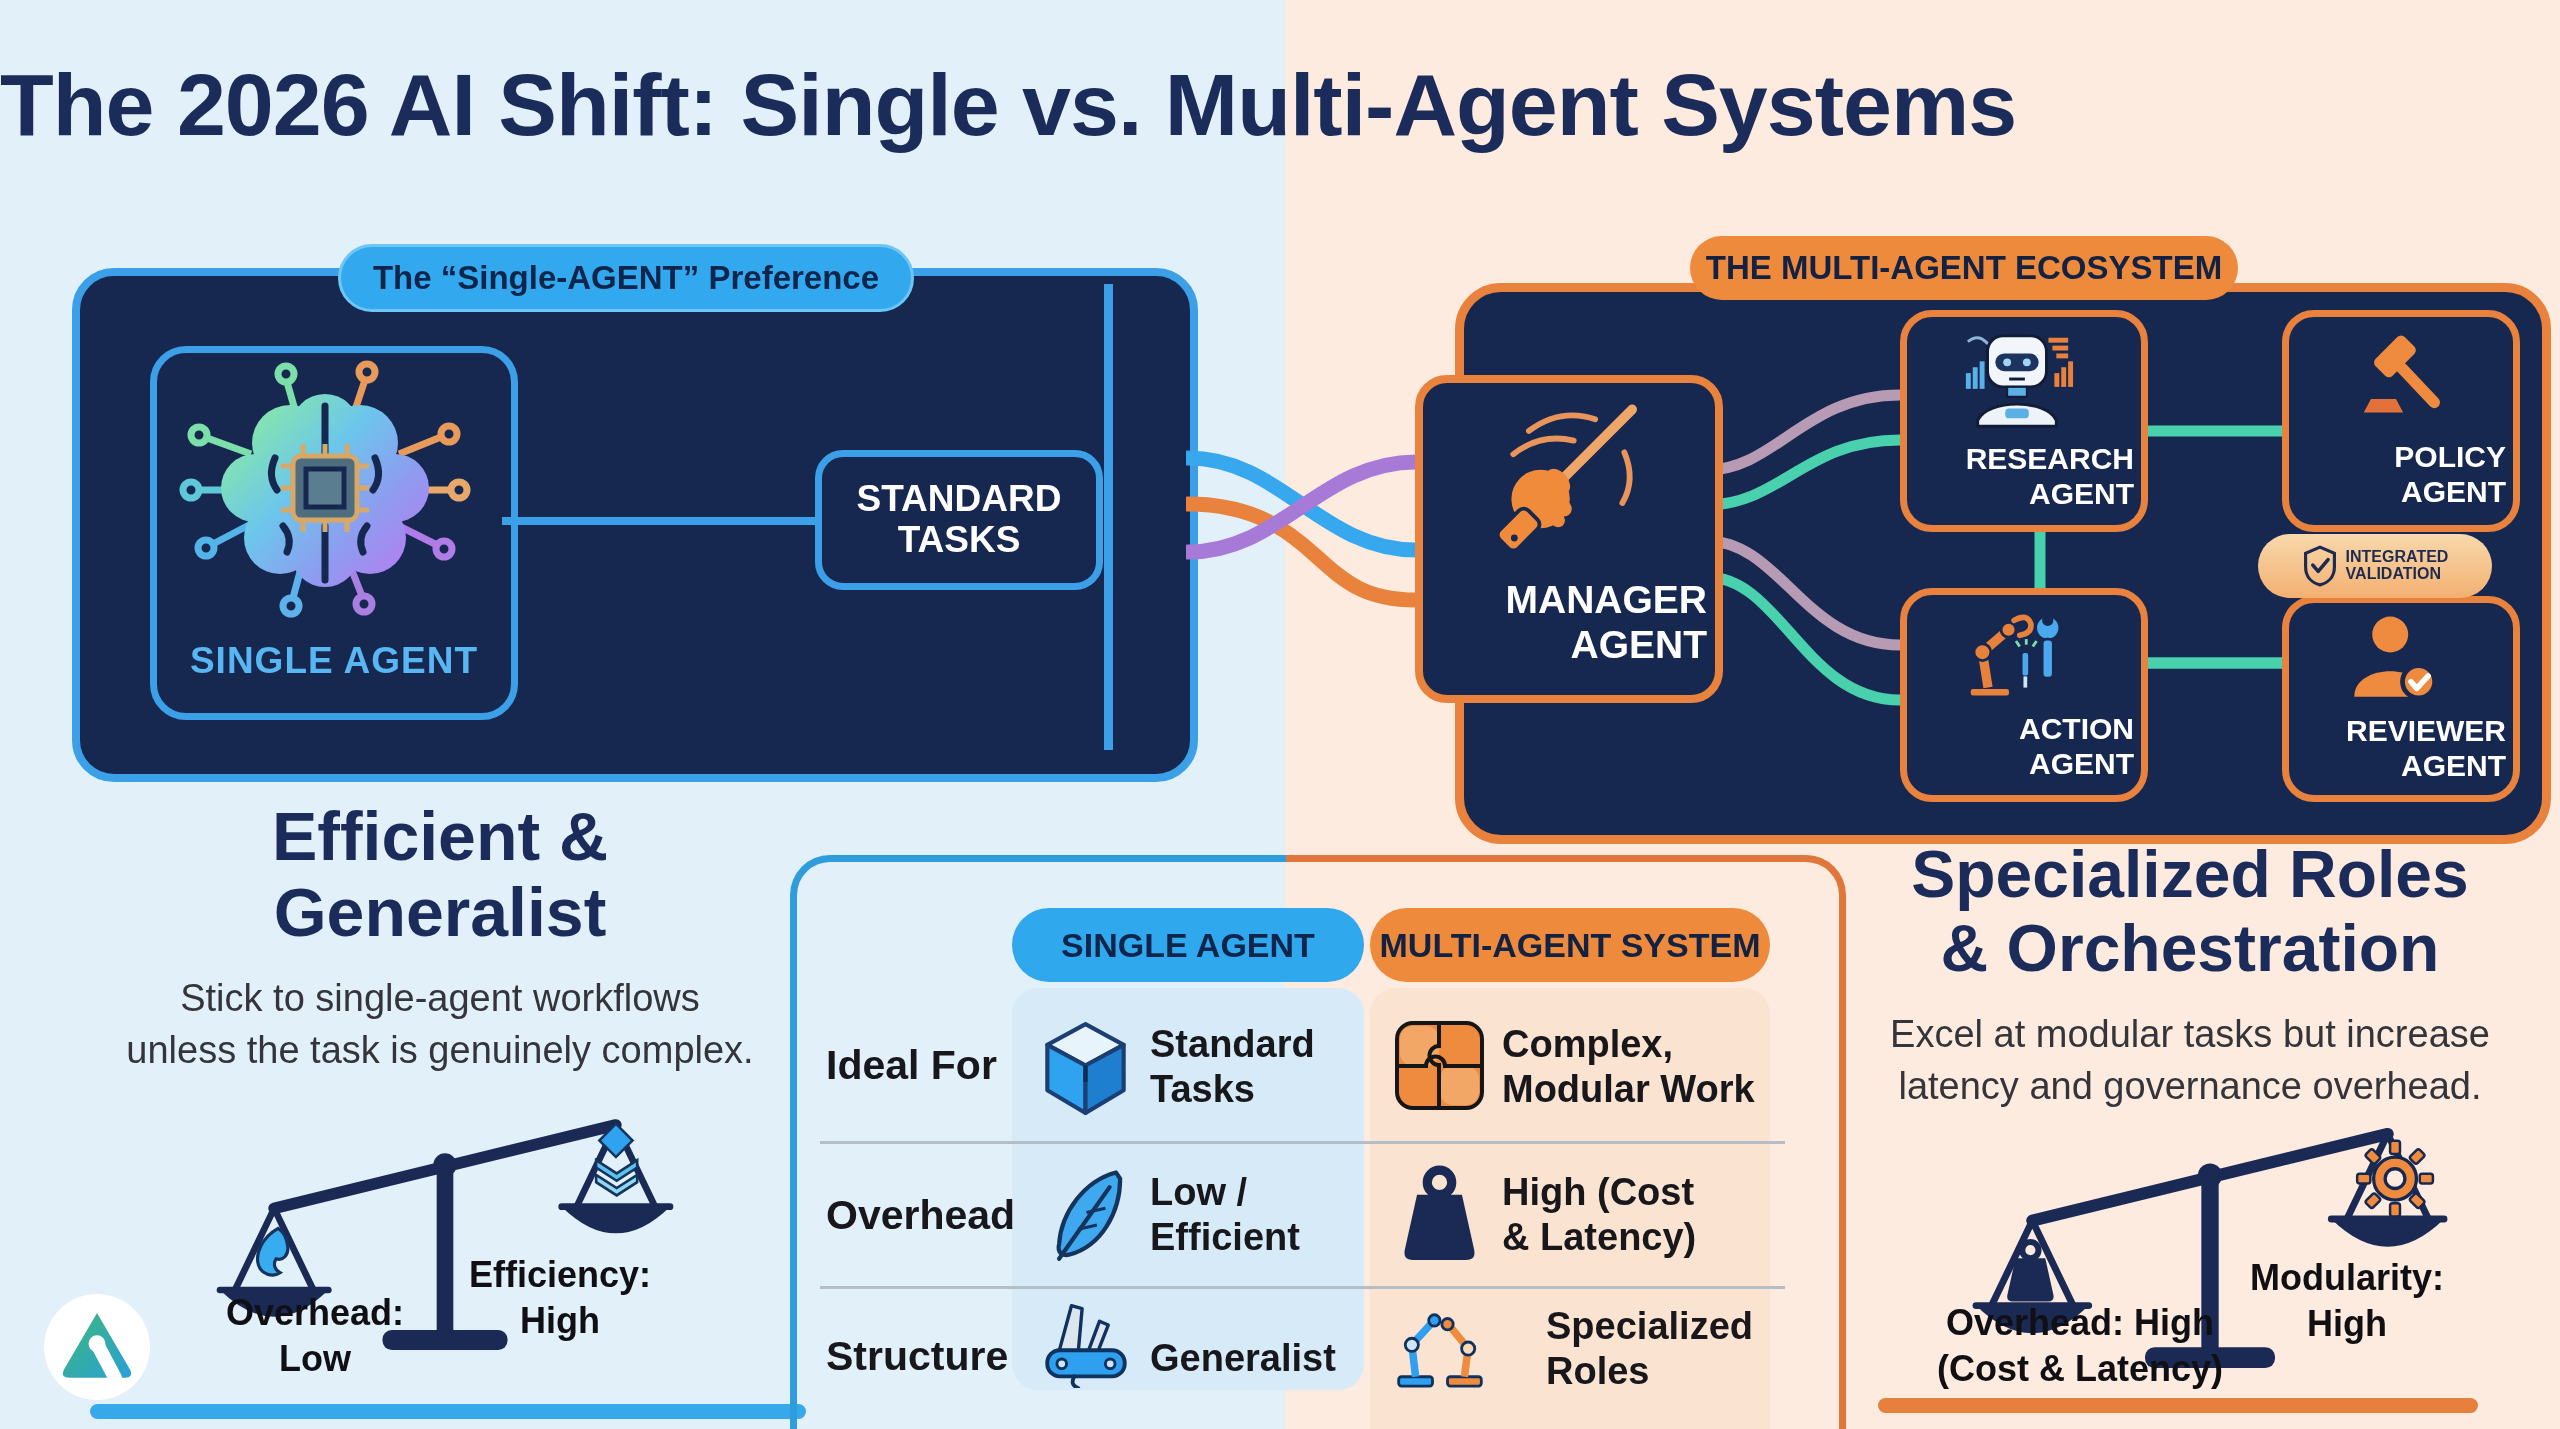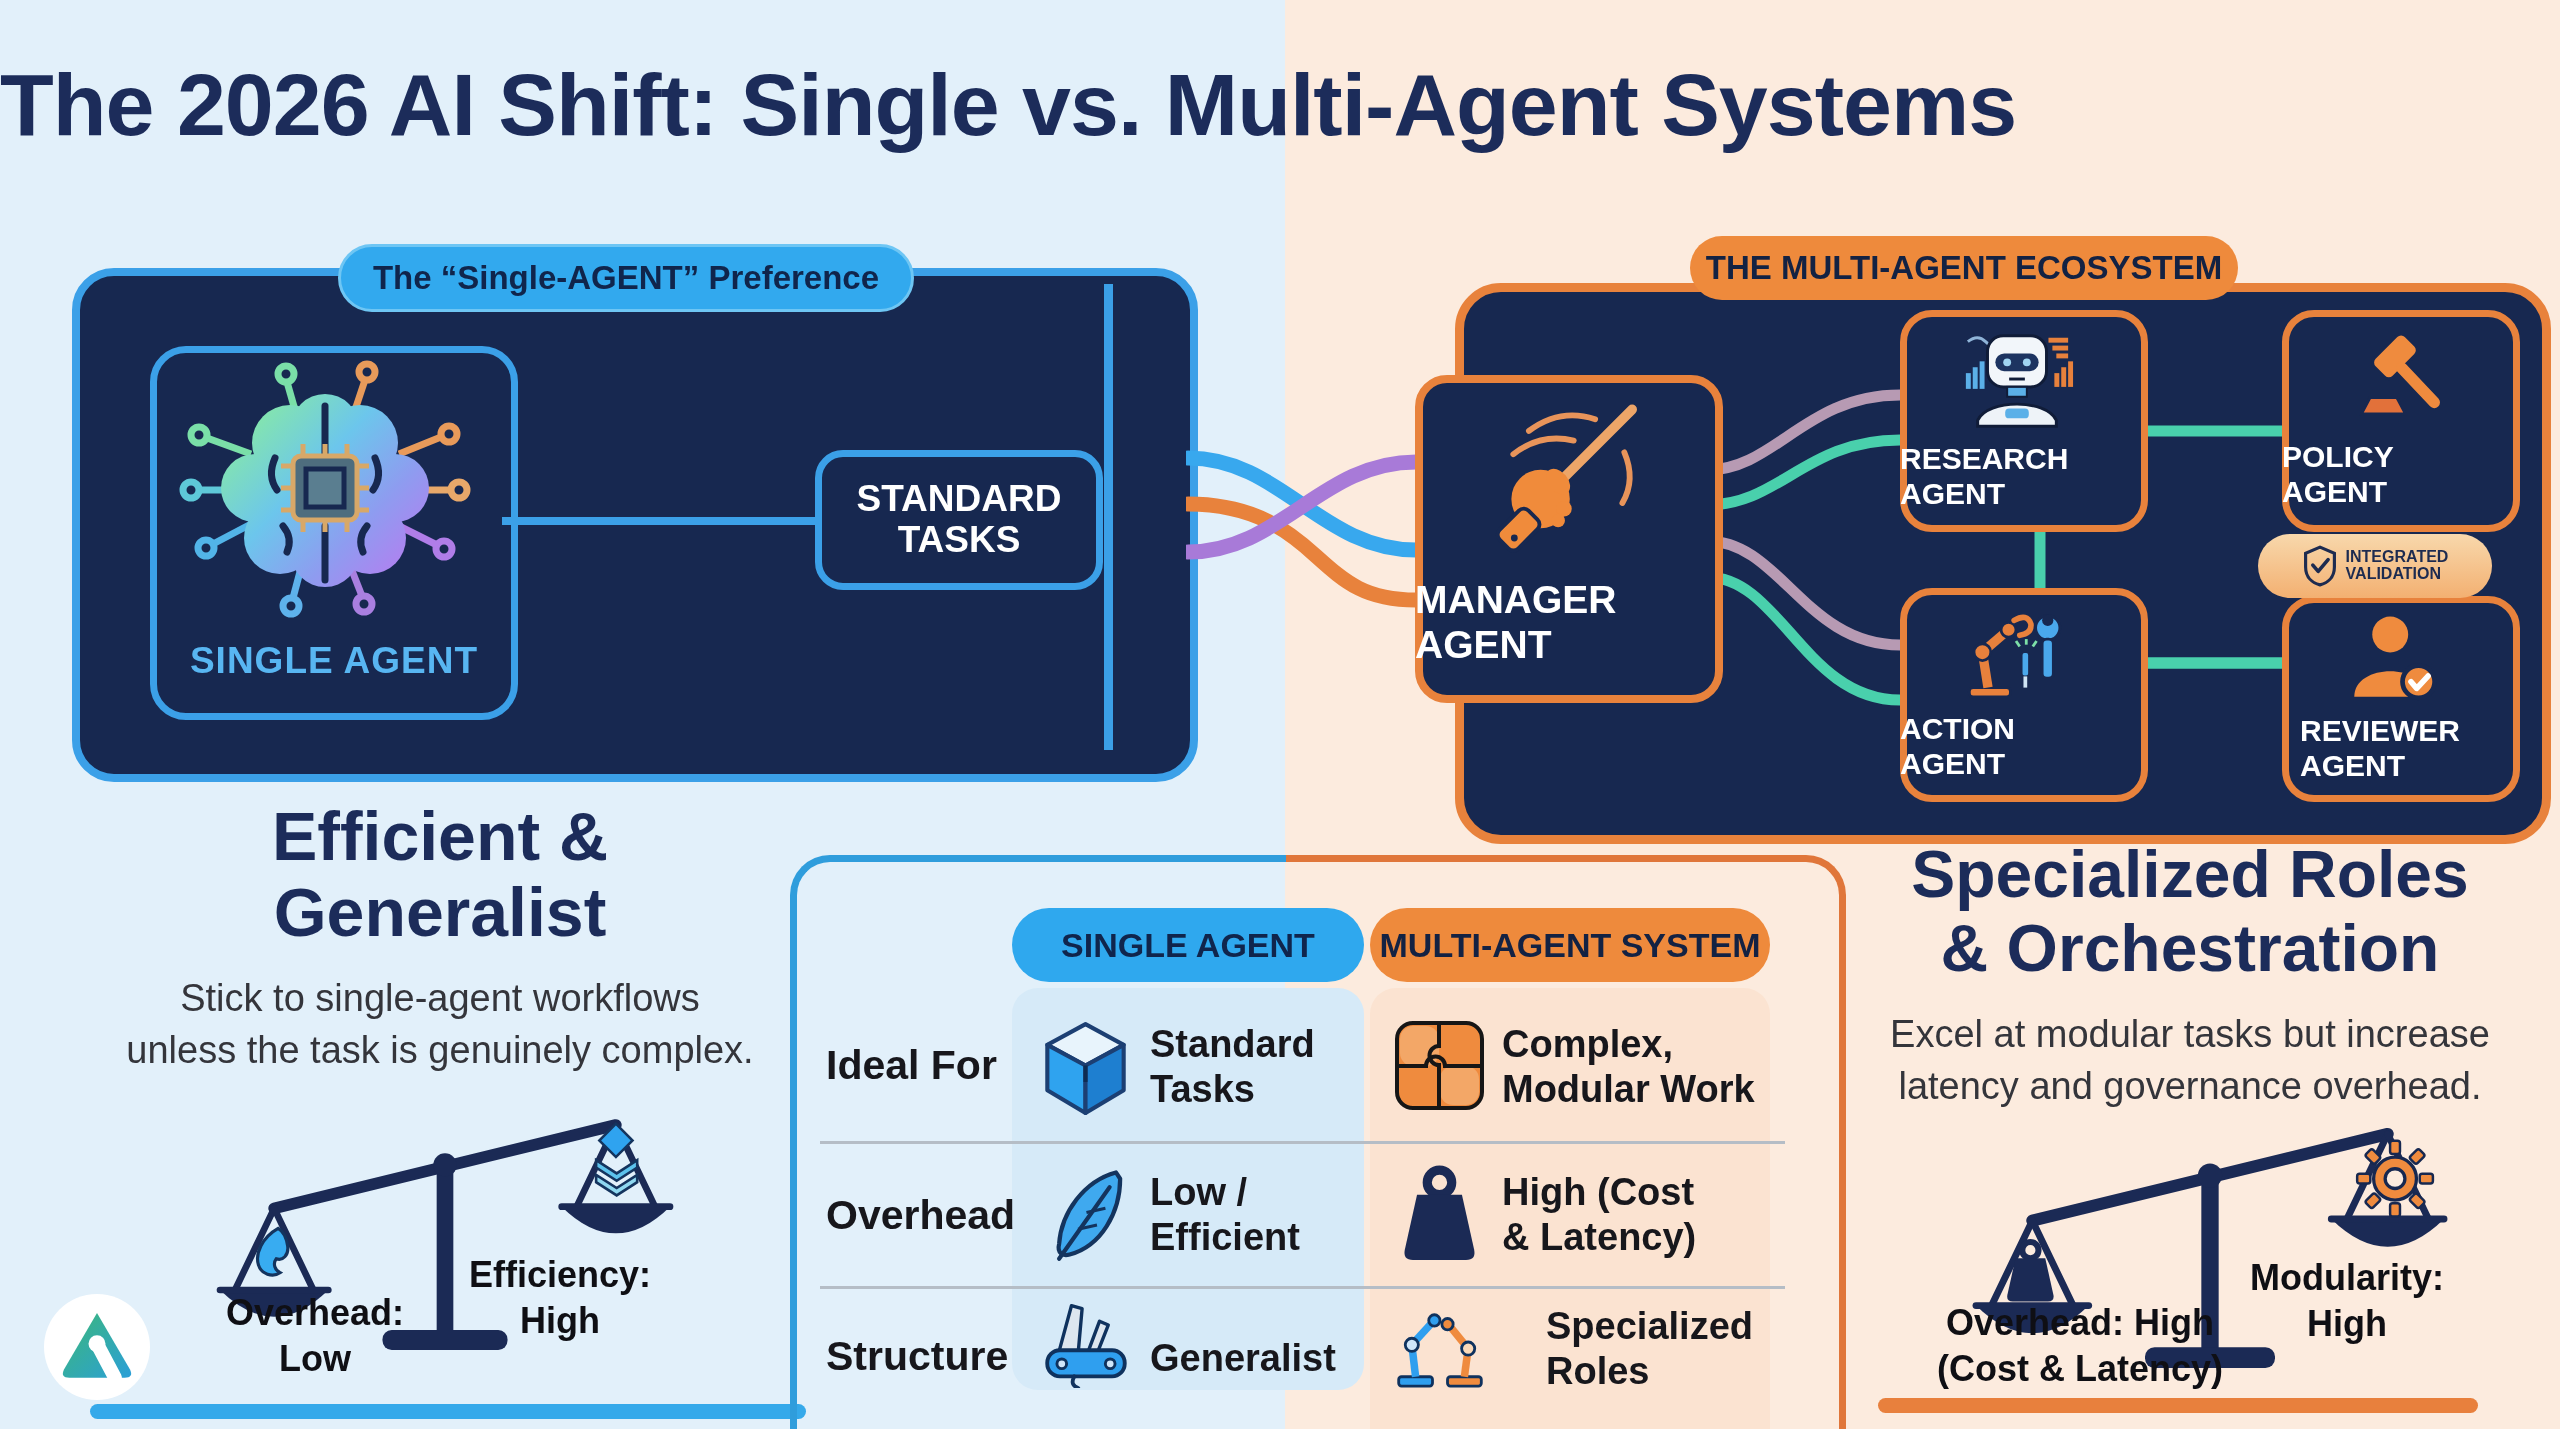--- a/index.html
+++ b/index.html
@@ -30,21 +30,21 @@
   
   .multi-panel{left:1455px;top:283px;width:1078px;height:543px;background:#172850;border:9px solid #e8823c;border-radius:46px;z-index:1;}
   .connectors{left:1455px;top:283px;z-index:2;pointer-events:none;}
   .pill-multi{left:1690px;top:236px;width:548px;height:64px;background:#ee8a3c;border-radius:36px;color:#132243;font-size:33px;font-weight:800;z-index:4;}
   .agent-box{background:#172850;border-radius:32px;z-index:3;}
   .manager-box{left:1415px;top:375px;width:292px;height:312px;border:8px solid #e8823c;}
   .research-box{left:1900px;top:310px;width:234px;height:208px;border:7px solid #e8823c;}
   .policy-box{left:2282px;top:310px;width:224px;height:208px;border:7px solid #e8823c;}
   .action-box{left:1900px;top:588px;width:234px;height:200px;border:7px solid #e8823c;}
   .reviewer-box{left:2282px;top:596px;width:224px;height:192px;border:7px solid #e8823c;}
-  .agent-label{color:#ffffff;font-weight:800;text-align:left;line-height:1.15;z-index:4;}
+  .agent-label{color:#ffffff;font-weight:800;text-align:right;line-height:1.15;z-index:4;}
   .validation-pill{left:2258px;top:534px;width:234px;height:64px;background:linear-gradient(180deg,#f8d8ac,#f3b071);border-radius:34px;z-index:5;display:flex;align-items:center;justify-content:center;gap:8px;}
   .validation-text{font-size:16px;font-weight:800;color:#1d2b50;line-height:1.06;}
 
   
   .heading-left{left:120px;top:798px;width:640px;font-size:68px;font-weight:800;color:#1c2c5a;line-height:1.12;}
   .body-left{left:100px;top:972px;width:680px;font-size:38px;color:#34353b;line-height:1.38;}
   .scale-label{font-size:36px;font-weight:800;color:#0f0f14;line-height:1.28;}
   .bar-blue{left:90px;top:1404px;width:716px;height:15px;border-radius:8px;background:#35a9ea;}
 
   
@@ -253,21 +253,21 @@
   <div class="abs agent-label prewrap" style="left:1900px;top:712px;width:234px;font-size:30px;">ACTION
 AGENT</div>
 
   <div class="abs agent-box reviewer-box"></div>
   <svg class="abs" style="left:2336px;top:608px;z-index:4;" width="116" height="104" viewBox="0 0 120 110">
     <circle cx="56" cy="28" r="19" fill="#ef8b3e"></circle>
     <path d="M18,94 C18,58 94,58 94,94 Z" fill="#ef8b3e"></path>
     <circle cx="86" cy="78" r="17" fill="#ef8b3e" stroke="#172850" stroke-width="5"></circle>
     <path d="M78,78 l6,7 l12,-13" stroke="#ffffff" stroke-width="6" fill="none" stroke-linecap="round" stroke-linejoin="round"></path>
   </svg>
-  <div class="abs agent-label prewrap" style="left:2282px;top:714px;width:224px;font-size:30px;padding-left:18px;">REVIEWER
+  <div class="abs agent-label prewrap" style="left:2282px;top:714px;width:224px;font-size:30px;">REVIEWER
 AGENT</div>
 
   <div class="abs validation-pill">
     <svg width="36" height="42" viewBox="0 0 40 46">
       <path d="M20,2 L36,9 V24 C36,36 28,42 20,44 C12,42 4,36 4,24 V9 Z" fill="none" stroke="#1d2b50" stroke-width="3.5"></path>
       <path d="M12,22 l6,7 l11,-13" stroke="#1d2b50" stroke-width="4" fill="none" stroke-linecap="round" stroke-linejoin="round"></path>
     </svg>
     <div class="validation-text prewrap">INTEGRATED
 VALIDATION</div>
   </div>

